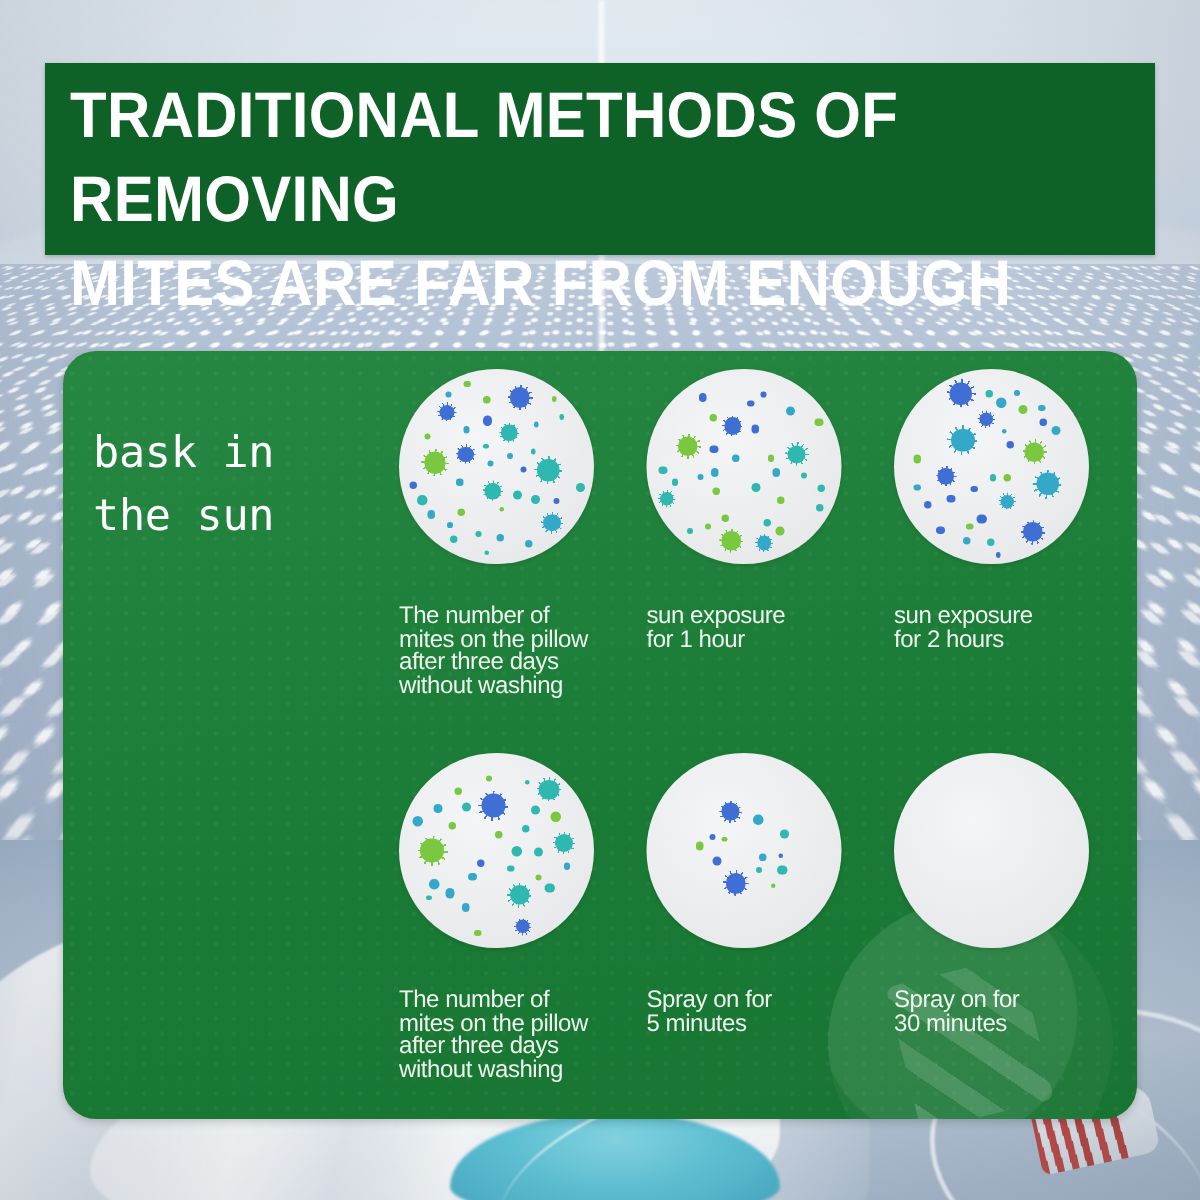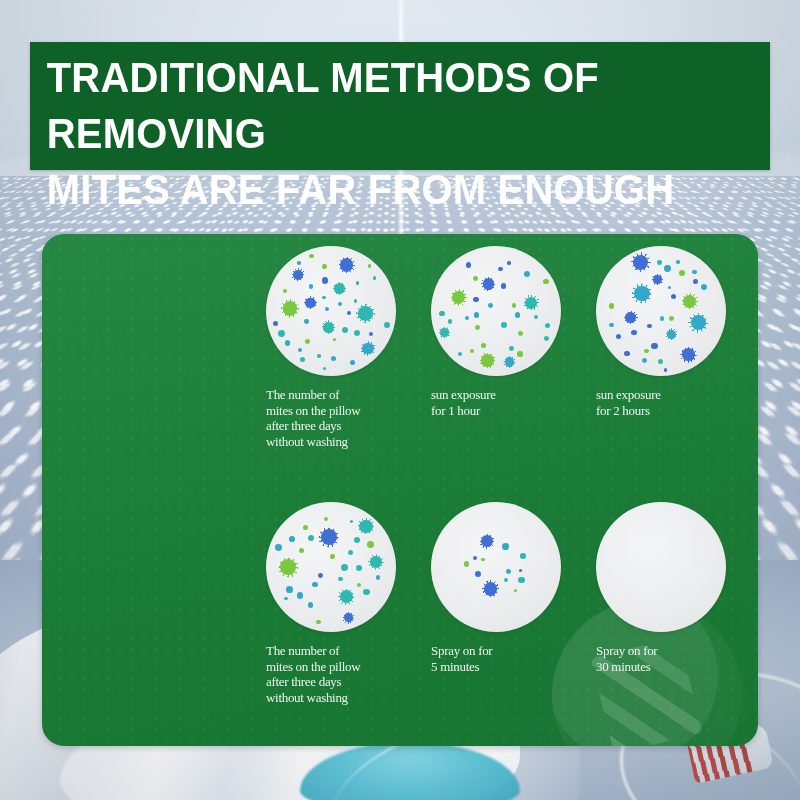--- a/index.html
+++ b/index.html
@@ -189,24 +189,24 @@
       currentColor 330deg 337deg,transparent 337deg 360deg);
     -webkit-mask:radial-gradient(circle,#000 30%,#000 48%,transparent 49%);
             mask:radial-gradient(circle,#000 30%,#000 48%,transparent 49%);
   }
   .dish .germ .body{
     position:absolute;inset:0;border-radius:50%;background:currentColor;
   }
   .dish .dot{position:absolute;border-radius:50%;background:currentColor;}
 
   .caption{
-    margin-top:11px;
+    margin-top:27px;
     color:#eef5ef;
-    font-family:Liberation Serif, serif;
-    font-size:13px;line-height:15.5px;
+    font-family:Liberation Sans, sans-serif;
+    font-size:16px;line-height:15.5px;
     white-space:pre-line;
     letter-spacing:-.3px;
   }
   .cell-1 .caption{width:170px;}
 </style>
 </head>
 <body>
 
 <div id="bg">
   <div class="bg-sky"></div>
@@ -229,20 +229,22 @@
   <div class="headline">TRADITIONAL METHODS OF REMOVING
 MITES ARE FAR FROM ENOUGH</div>
 </div>
 
 <div id="panel">
   <div class="panel-texture"></div>
   <div class="panel-shade"></div>
   <div class="watermark"></div>
 
   <div class="row row-sun">
+    <div class="row-label">bask in
+the sun</div>
 
     <div class="cell cell-1">
       <div class="dish" id="dish-0-0">
           <div class="germ" style="color: rgb(47, 184, 176); left: 57.1403px; top: 75.9883px; width: 10.8092px; height: 10.8092px;">
             <div class="body"></div>
           </div>
           <div class="dot" style="color: rgb(47, 184, 176); left: 75.5934px; top: 80.7413px; width: 6.48601px; height: 6.48601px;"></div>
           <div class="germ" style="color: rgb(47, 184, 176); left: 68.4165px; top: 37.1155px; width: 10.48px; height: 10.48px;">
             <div class="body"></div>
           </div>

